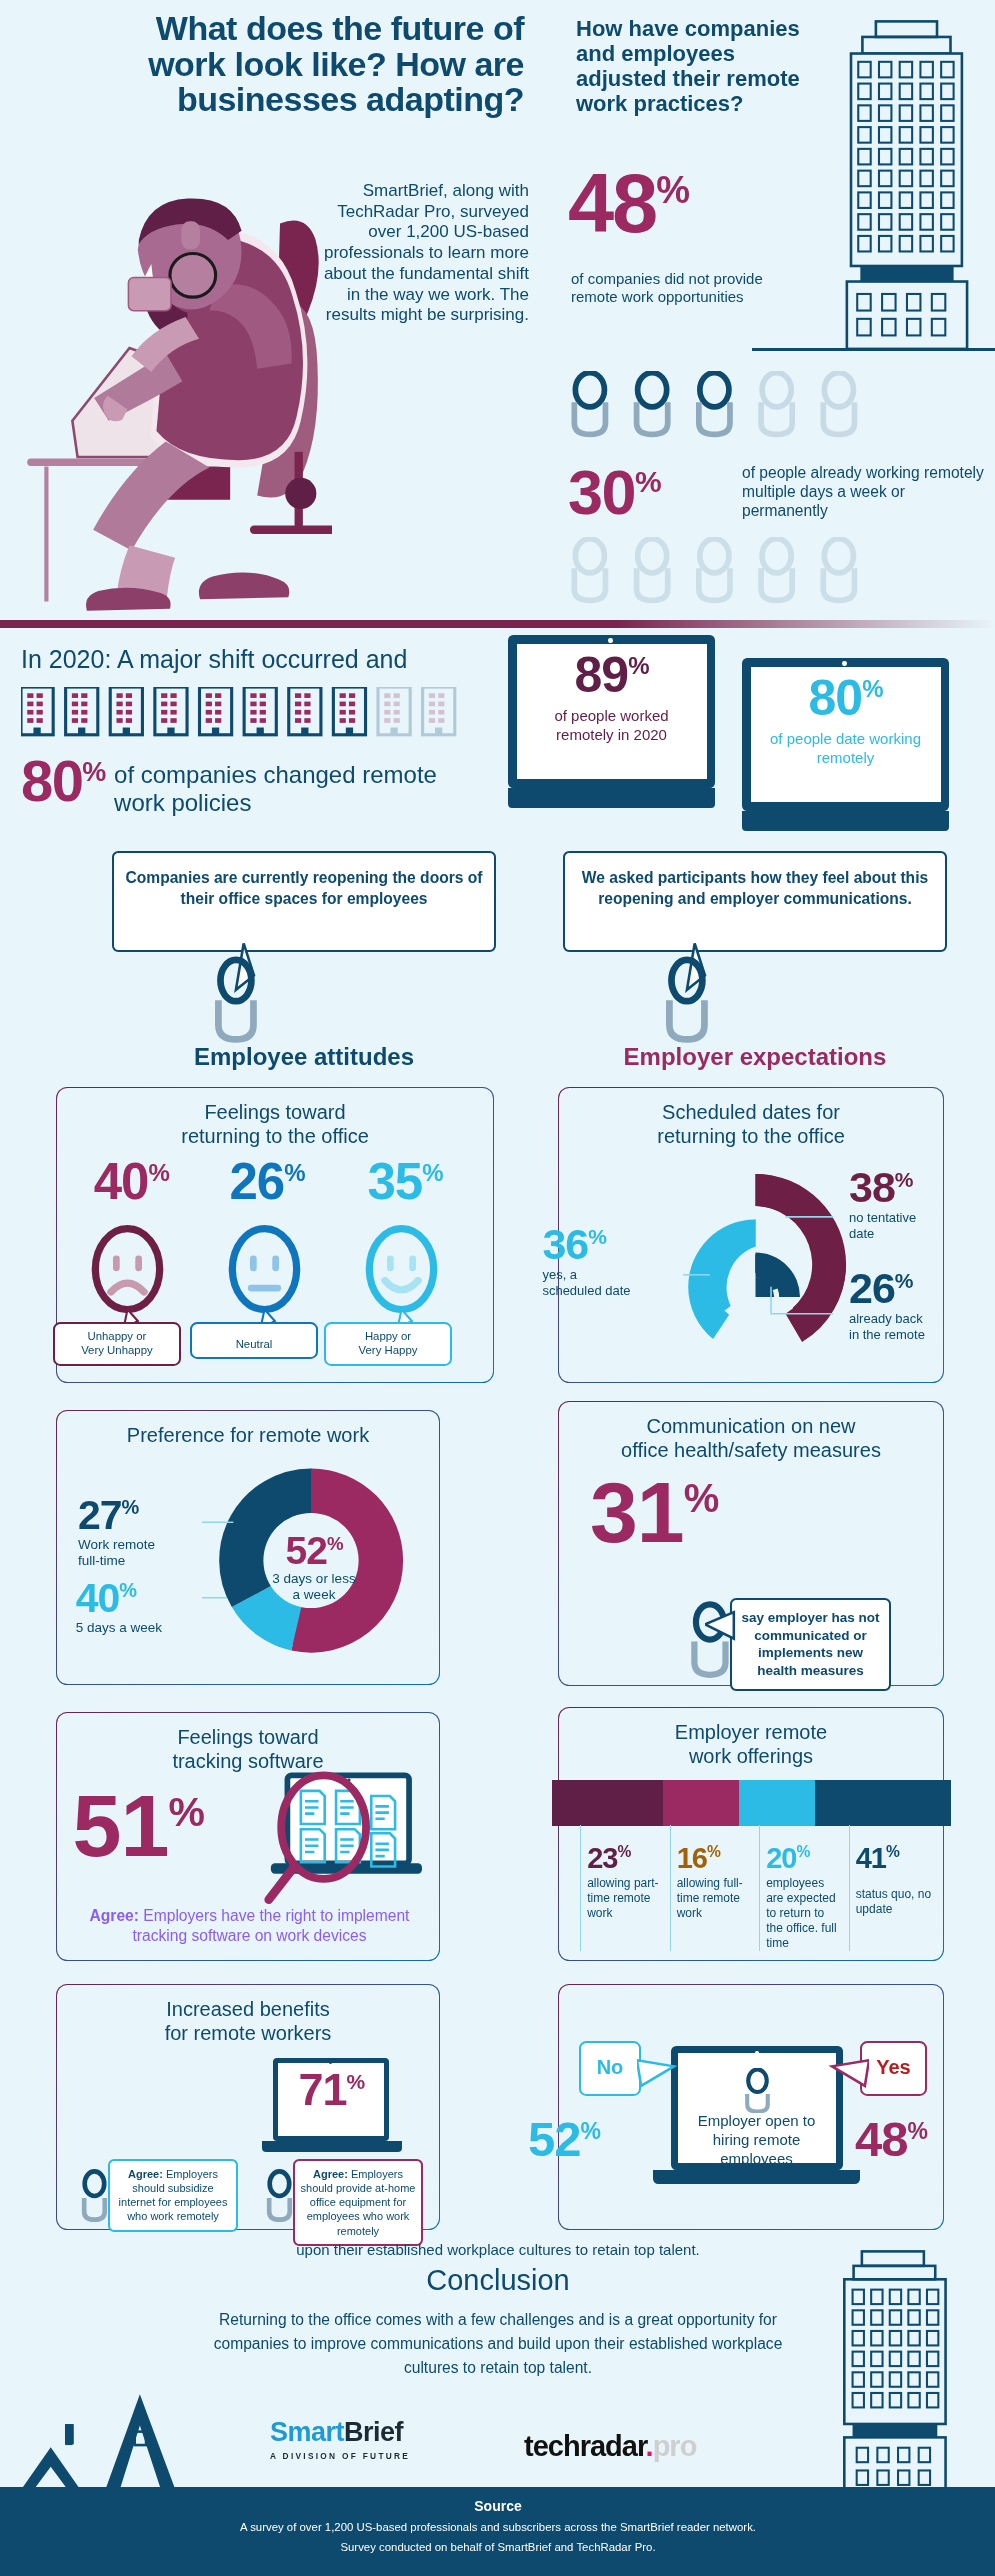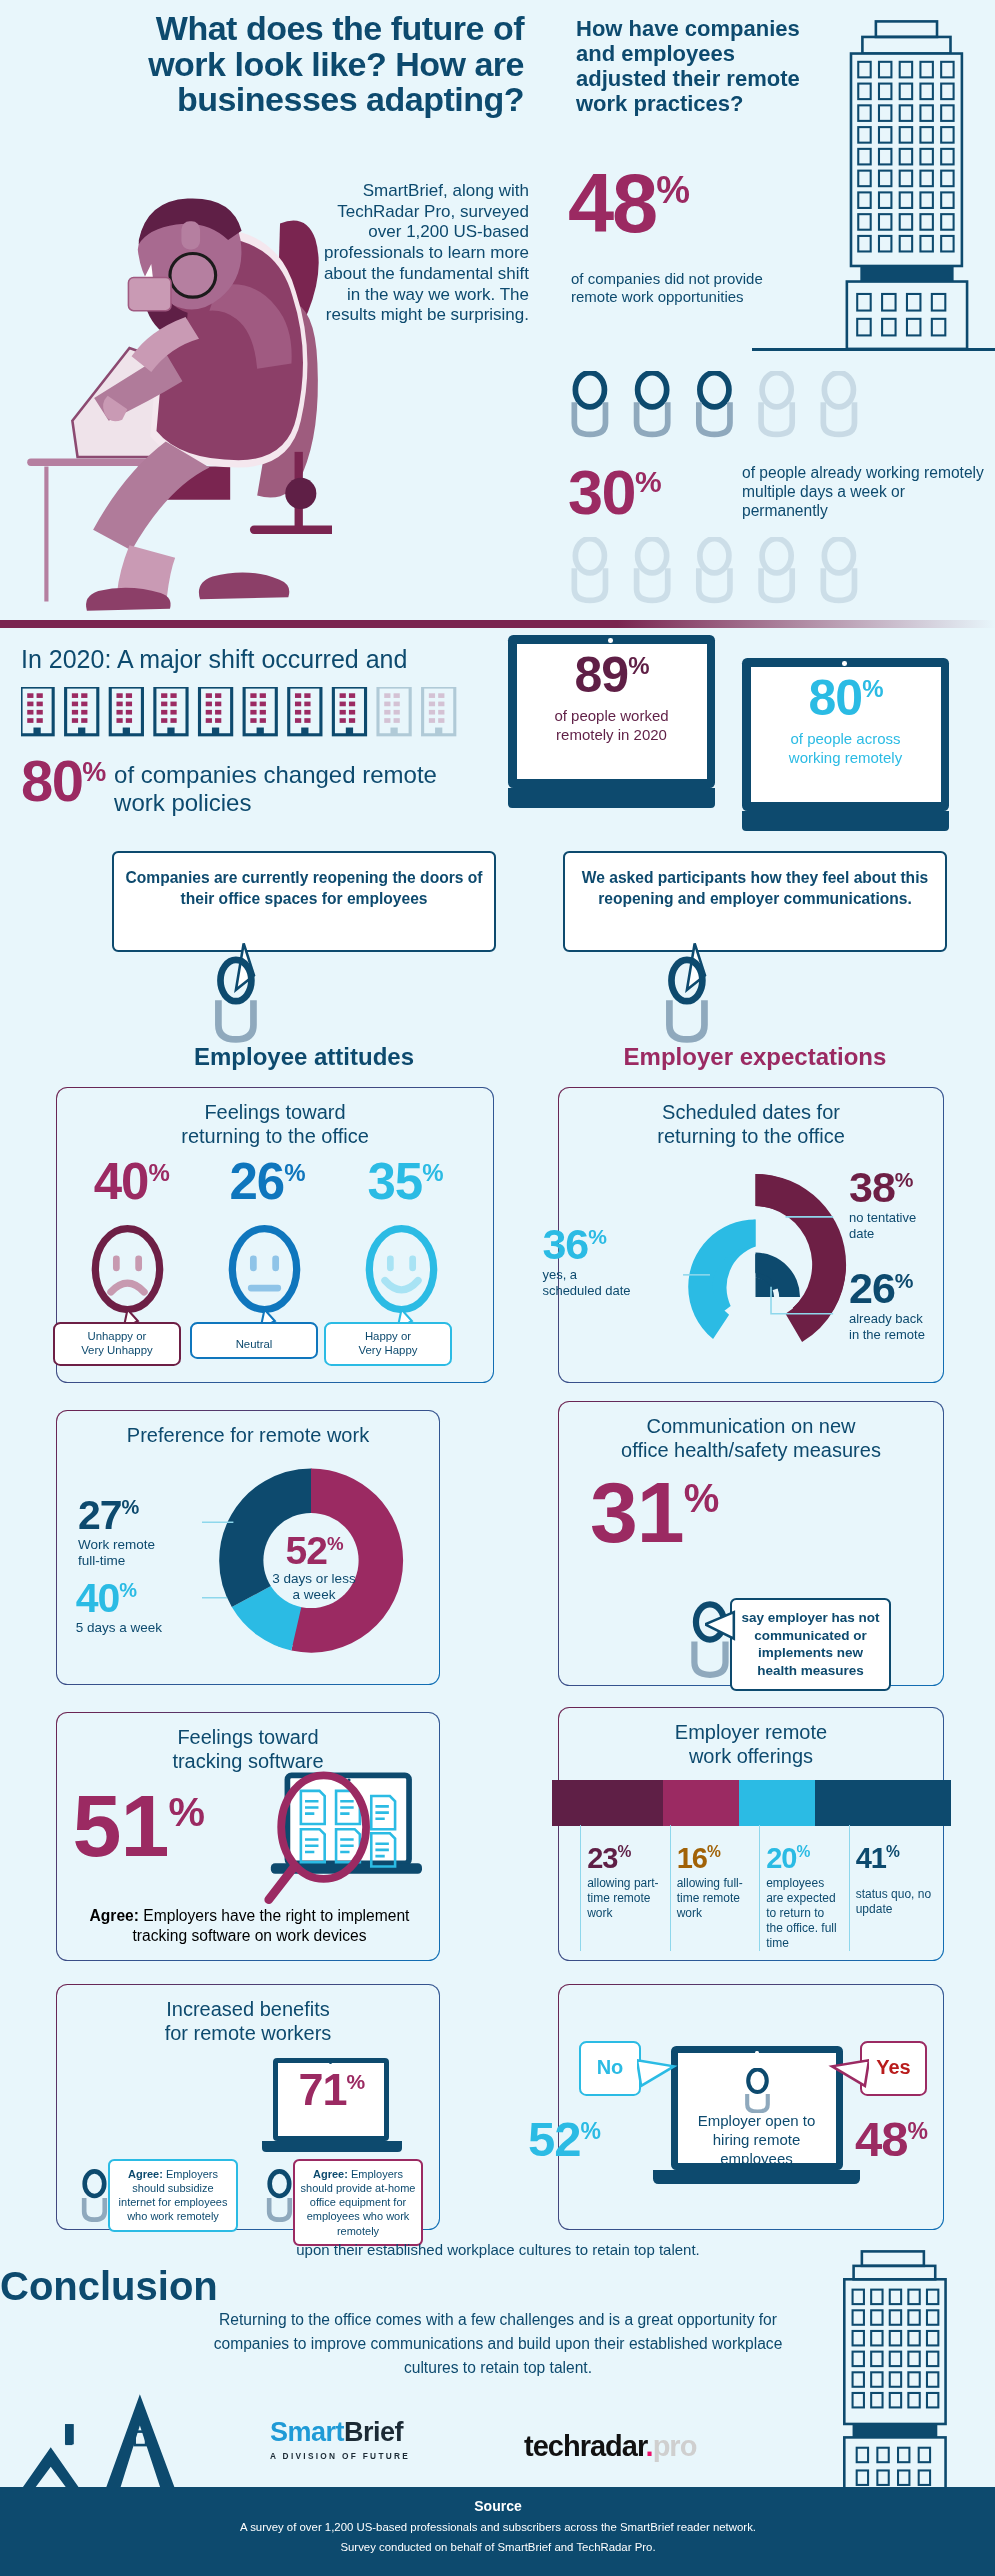--- a/index.html
+++ b/index.html
@@ -66,21 +66,21 @@
     font-size: 20px; line-height: 1.2; color: #0d4a6e; }
 
   .pct { font-weight: bold; line-height: .82; letter-spacing: -1px; }
   .pct sup { vertical-align: super; }
 
   .lbl-box { position: absolute; background: #fff; border-radius: 7.3px; border: 2.1px solid;
     text-align: center; font-size: 11.4px; line-height: 1.2; padding: 6.2px 3.1px; color: #0d4a6e; }
 
   
   .ghost-line { position: absolute; left: 0; width: 996px; text-align: center; font-size: 15px; color: #0d4a6e;}
-  .concl-h { position: absolute; left: 0; width: 996px; font-weight: bold; font-size: 40px; color: #0d4a6e; }
+  .concl-h { position: absolute; left: 0; width: 996px; text-align: center; font-weight: normal; font-size: 29px; color: #0d4a6e; }
   .concl-b { position: absolute; left: 197px; width: 602px; text-align: center; font-size: 15.6px; line-height: 1.55; color: #0d4a6e;}
 
   .logo-sb { position: absolute; left: 270px; top: 2417px; }
   .sb-top { font-size: 27px; font-weight: bold; letter-spacing: -0.5px; }
   .sb-smart { color: #1f9ad6; }
   .sb-brief { color: #1b2a35; }
   .sb-sub { font-size: 8.3px; letter-spacing: 2.3px; color: #1b2a35; font-weight: bold; margin-top: 3.1px; text-align: center;}
   .logo-tr { position: absolute; left: 524px; top: 2430px; font-size: 29px; font-weight: bold; letter-spacing: -1px; }
   .tr-a { color: #111; } .tr-dot { color: #ec0f69; } .tr-pro { color: #cfcfcf; }
 
@@ -442,21 +442,21 @@
       </div>
     </div>
 
     <div class="tabletB">
       <div style="position:absolute;left:0;top:0;width:207px;height:153px;background:#0d4a6e;border-radius:5.2px;"></div>
       <div style="position:absolute;left:8.8px;top:8.8px;width:190px;height:135px;background:#fff;"></div>
       <div style="position:absolute;left:100px;top:3.1px;width:4.7px;height:4.7px;border-radius:50%;background:#fff;"></div>
       <div style="position:absolute;left:0;top:153px;width:207px;height:20px;background:#0d4a6e;border-radius:0 0 4.1px 4.1px;"></div>
       <div style="position:absolute;left:0;top:20px;width:207px;text-align:center;">
         <div class="pct" style="font-size:50px;color:#2bbbe4;"><span>80</span><sup style="font-size:24px">%</sup></div>
-        <div style="margin-top:11.4px;font-size:15px;line-height:1.25;color:#2bbbe4;padding:0 26px;">of people across working remotely</div>
+        <div style="margin-top:11.4px;font-size:15px;line-height:1.25;color:#2bbbe4;padding:0 26px;">of people date working remotely</div>
       </div>
     </div>
   </div>
 
   <div class="speech" style="left:563px;top:851px;width:384px;height:101px;">We asked participants how they feel about this reopening and employer communications.</div>
   <div class="speech" style="left:112px;top:851px;width:384px;height:101px;">Companies are currently reopening the doors of their office spaces for employees</div>
 
   <svg style="position:absolute;left:205px;top:943px;width:67px;height:104px" viewBox="0 0 130 200">
     <path d="M75 0 L60 90 L95 62 Z" fill="#fff" stroke="#0d4a6e" stroke-width="5"></path>
     <ellipse cx="60" cy="72" rx="30" ry="40" fill="none" stroke="#0d4a6e" stroke-width="13"></ellipse>
@@ -640,21 +640,21 @@
             <path d="M114 132 h26 M114 144 h26 M114 156 h18"></path>
           <path d="M174 112 h36 l10 10 v54 h-46 z"></path>
             <path d="M182 132 h26 M182 144 h26 M182 156 h18"></path>
           <path d="M242 120 h36 l10 10 v54 h-46 z"></path>
             <path d="M250 140 h26 M250 152 h26 M250 164 h18"></path>
         </g>
         <ellipse cx="150" cy="108" rx="82" ry="100" fill="none" stroke="#9b2a62" stroke-width="15"></ellipse>
         <path d="M92 186 L44 248" stroke="#9b2a62" stroke-width="17" stroke-linecap="round"></path>
       </svg>
 
-      <div style="position:absolute;left:13.5px;top:193px;width:358px;text-align:center;font-size:15.6px;line-height:1.28;color:#000000;">
+      <div style="position:absolute;left:13.5px;top:193px;width:358px;text-align:center;font-size:15.6px;line-height:1.28;color:#8b5cf6;">
         <strong>Agree:</strong><span> Employers have the right to implement tracking software on work devices</span>
       </div>
     </div>
   </div>
 
   <div class="card" style="left:558px;top:1707px;width:386px;height:254px;">
     <div class="card-in">
       <div class="card-title">
         <span>Employer remote</span><br>
         <span>work offerings</span>

